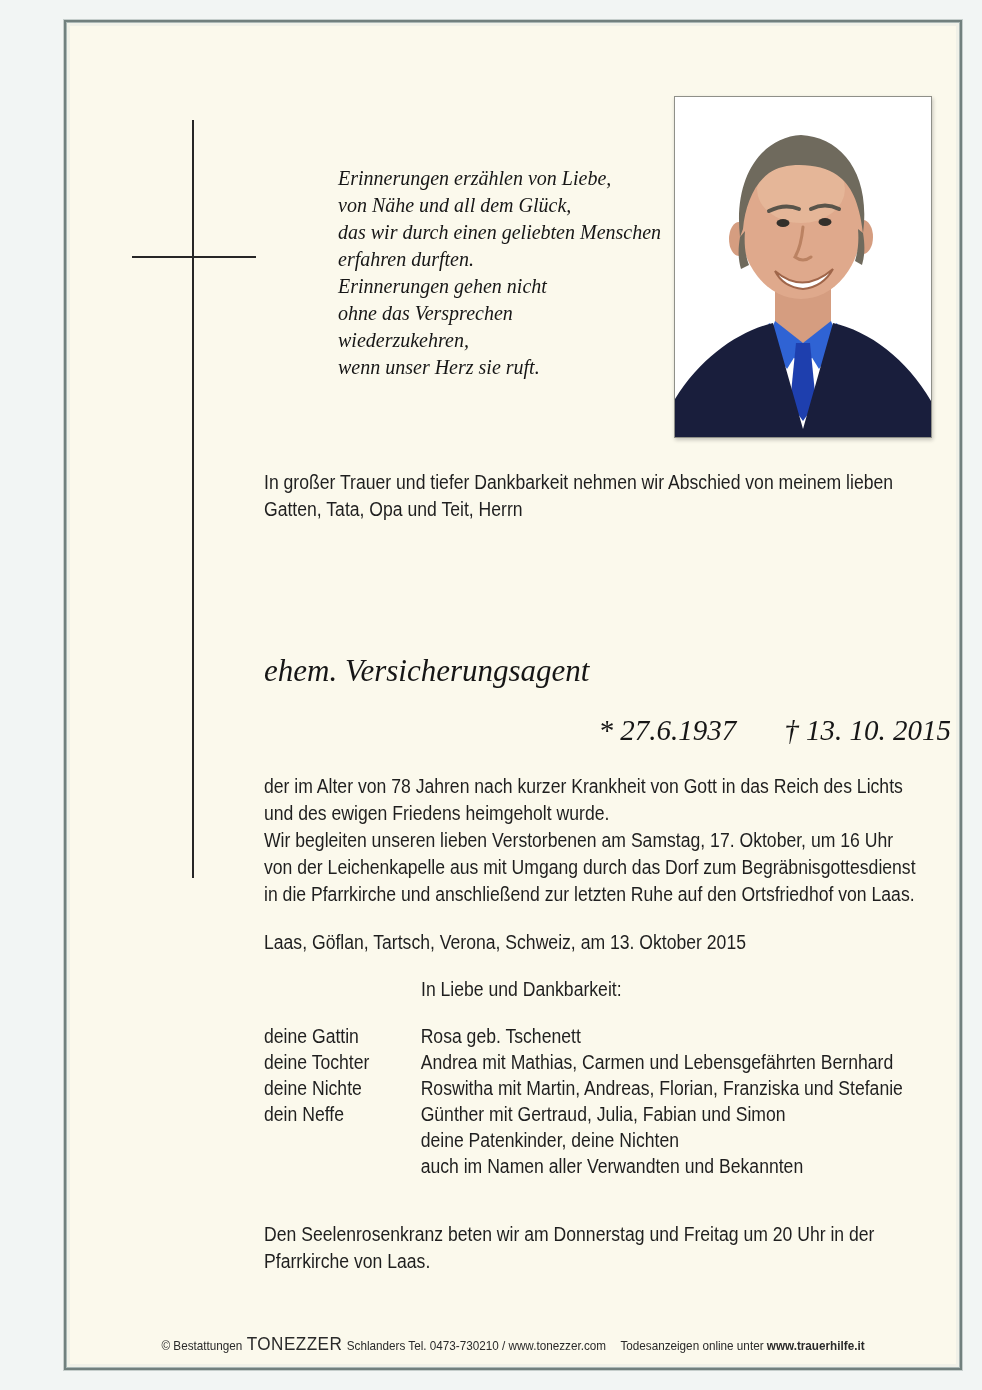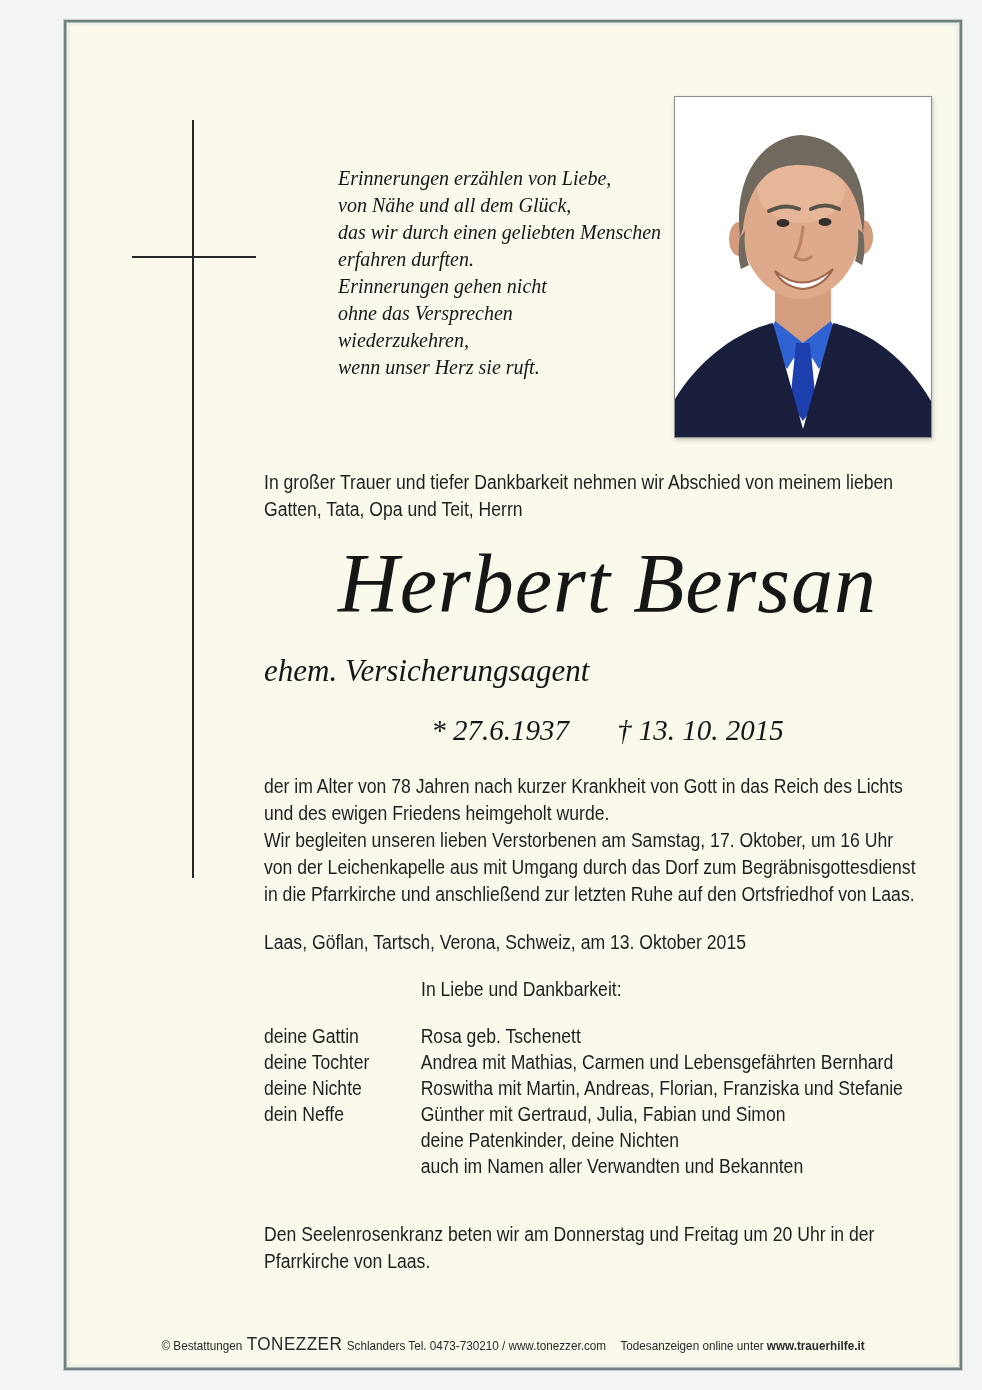--- a/index.html
+++ b/index.html
@@ -22,21 +22,21 @@
   .cross-v{position:absolute;left:126px;top:98px;width:1.5px;height:758px;background:#262626;}
   .cross-h{position:absolute;left:66px;top:234px;width:124px;height:1.5px;background:#262626;}
   
   .serif{font-family:"Liberation Serif","DejaVu Serif",serif;font-style:italic;color:#161616;}
   .poem{position:absolute;left:272px;top:143px;font-size:20px;line-height:27px;white-space:nowrap;}
   
   .sans{font-size:20px;line-height:27px;transform:scaleX(0.88);transform-origin:0 0;white-space:nowrap;}
   .intro{position:absolute;left:198px;top:447px;}
   .name{position:absolute;left:198px;width:687px;top:516px;font-size:84px;line-height:92px;text-align:center;letter-spacing:1px;}
   .profession{position:absolute;left:198px;width:687px;top:630px;font-size:31px;line-height:38px;}
-  .dates{position:absolute;left:198px;width:687px;top:690px;font-size:29px;line-height:36px;text-align:center;}
+  .dates{position:absolute;left:198px;width:687px;top:690px;font-size:29px;line-height:36px;text-align:right;}
   .date-gap{display:inline-block;width:48px;}
   .para1{position:absolute;left:198px;top:751px;}
   .para2{position:absolute;left:198px;top:805px;}
   .places{position:absolute;left:198px;top:907px;}
   .closing{position:absolute;left:355px;top:954px;}
   .family{position:absolute;left:198px;top:1001px;line-height:26px;}
   .frow{display:flex;}
   .flabel{flex:0 0 178px;width:178px;}
   .rosary{position:absolute;left:198px;top:1199px;}
   .footer{
@@ -87,21 +87,20 @@
       <path d="M136,112 Q150,105 164,112" stroke="#59544a" stroke-width="4" stroke-linecap="round" fill="none"></path>
       <ellipse cx="108" cy="126" rx="6.5" ry="4" fill="#33302b"></ellipse>
       <ellipse cx="150" cy="125" rx="6.5" ry="4" fill="#33302b"></ellipse>
       <path d="M128,130 Q126,150 120,160 Q128,166 136,160" stroke="#bb8262" stroke-width="3" fill="none" stroke-linecap="round"></path>
       <path d="M100,174 Q128,198 158,172 Q148,190 128,192 Q108,190 100,174 Z" fill="#ffffff" stroke="#a0664a" stroke-width="2"></path>
     </svg>
   </div>
 
   <div class="intro sans">In großer Trauer und tiefer Dankbarkeit nehmen wir Abschied von meinem lieben<br>Gatten, Tata, Opa und Teit, Herrn</div>
 
-  <div class="name serif">Herbert Bersan</div>
 
   <div class="profession serif">ehem. Versicherungsagent</div>
 
   <div class="dates serif">
     <span>* 27.6.1937</span><span class="date-gap"></span><span>† 13. 10. 2015</span>
   </div>
 
   <div class="para1 sans">der im Alter von 78 Jahren nach kurzer Krankheit von Gott in das Reich des Lichts<br>und des ewigen Friedens heimgeholt wurde.</div>
 
   <div class="para2 sans">Wir begleiten unseren lieben Verstorbenen am Samstag, 17. Oktober, um 16 Uhr<br>von der Leichenkapelle aus mit Umgang durch das Dorf zum Begräbnisgottesdienst<br>in die Pfarrkirche und anschließend zur letzten Ruhe auf den Ortsfriedhof von Laas.</div>

